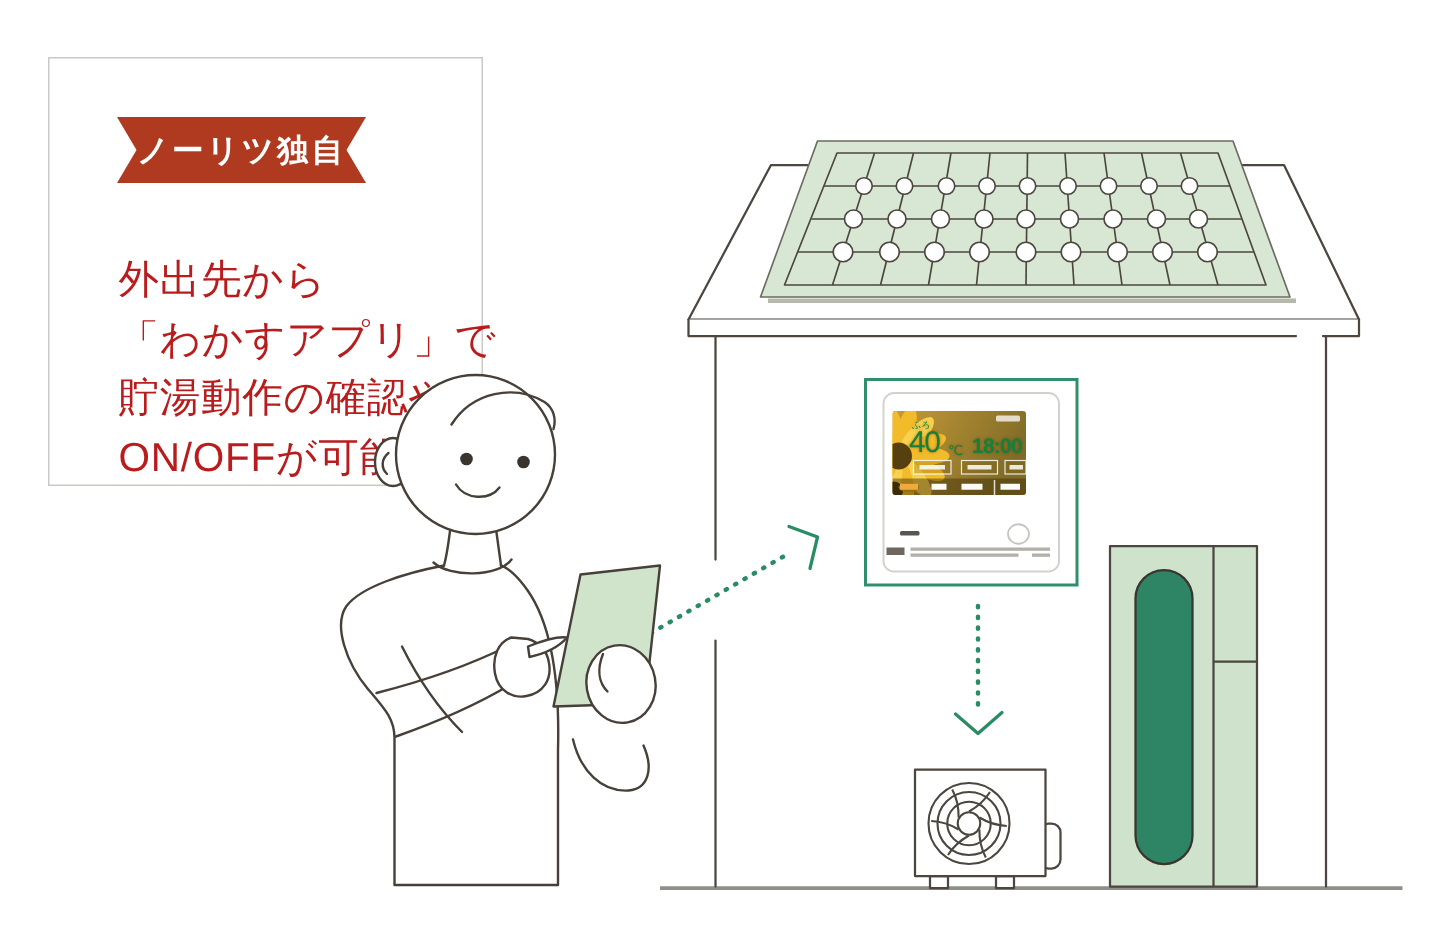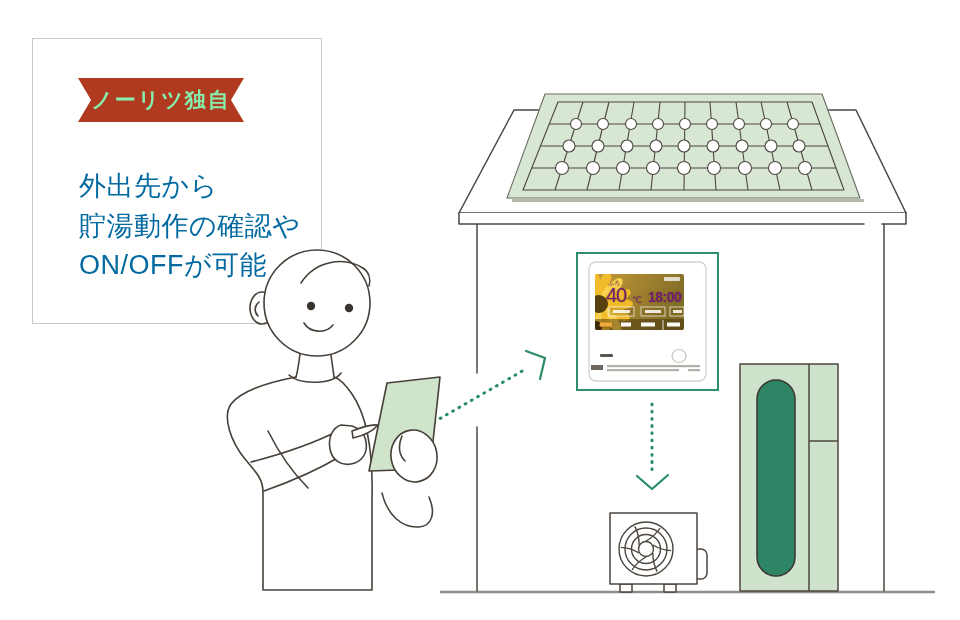--- a/index.html
+++ b/index.html
@@ -4,50 +4,51 @@
 <style>
   html,body{margin:0;padding:0;background:#ffffff;}
   body{width:960px;height:620px;overflow:hidden;position:relative;
        font-family:"Liberation Sans","DejaVu Sans",sans-serif;}
   .scene{position:absolute;inset:0;width:960px;height:620px;}
 
   
   .info-card{position:absolute;left:32px;top:38px;width:290px;height:286px;
              background:#ffffff;border:1.5px solid #c9c9c6;box-sizing:border-box;}
   .ribbon{position:absolute;left:45px;top:39px;width:166px;height:44px;
-          background:#B03A20;color:#86efac;
+          background:#B03A20;color:#ffffff;
           clip-path:polygon(0 0,100% 0,calc(100% - 13px) 50%,100% 100%,0 100%,13px 50%);
           display:flex;align-items:center;justify-content:center;
           font-size:21px;font-weight:bold;letter-spacing:2px;}
-  .card-text{position:absolute;left:46px;top:128px;color:#0369a1;
+  .card-text{position:absolute;left:46px;top:128px;color:#b91c1c;
              font-size:27px;font-weight:500;line-height:39.5px;letter-spacing:.5px;}
   .card-text p{margin:0;white-space:nowrap;}
 
   
   svg.art{position:absolute;inset:0;}
 
   
-  .ovl{position:absolute;color:#701a75;white-space:nowrap;
+  .ovl{position:absolute;color:#15803d;white-space:nowrap;
        text-shadow:0 0 2px rgba(90,60,0,.55);}
   .t-mode{left:608px;top:279px;font-size:6px;}
   .t-temp{left:606px;top:284px;font-size:20px;font-weight:500;letter-spacing:-1px;}
   .t-unit{left:632px;top:295px;font-size:9px;}
   .t-time{left:648px;top:289px;font-size:14px;letter-spacing:-.5px;font-weight:bold;}
 </style>
 </head>
 <body>
 
 <div class="scene">
 
   <div class="info-card">
     <div class="ribbon">
       <span>ノーリツ独自</span>
     </div>
     <div class="card-text">
       <p>外出先から</p>
+      <p>「わかすアプリ」で</p>
       <p>貯湯動作の確認や</p>
       <p>ON/OFFが可能</p>
     </div>
   </div>
 
   <svg class="art" viewBox="0 0 960 620">
     <defs>
       <linearGradient id="amber" x1="0" y1="0" x2="1" y2="0.35">
         <stop offset="0" stop-color="#c79c3a"></stop>
         <stop offset="0.55" stop-color="#a0812f"></stop>

